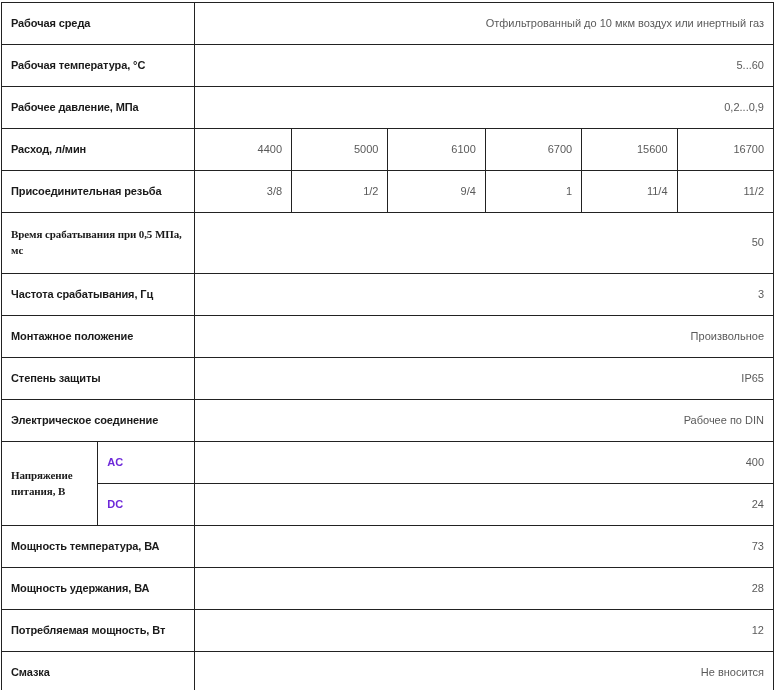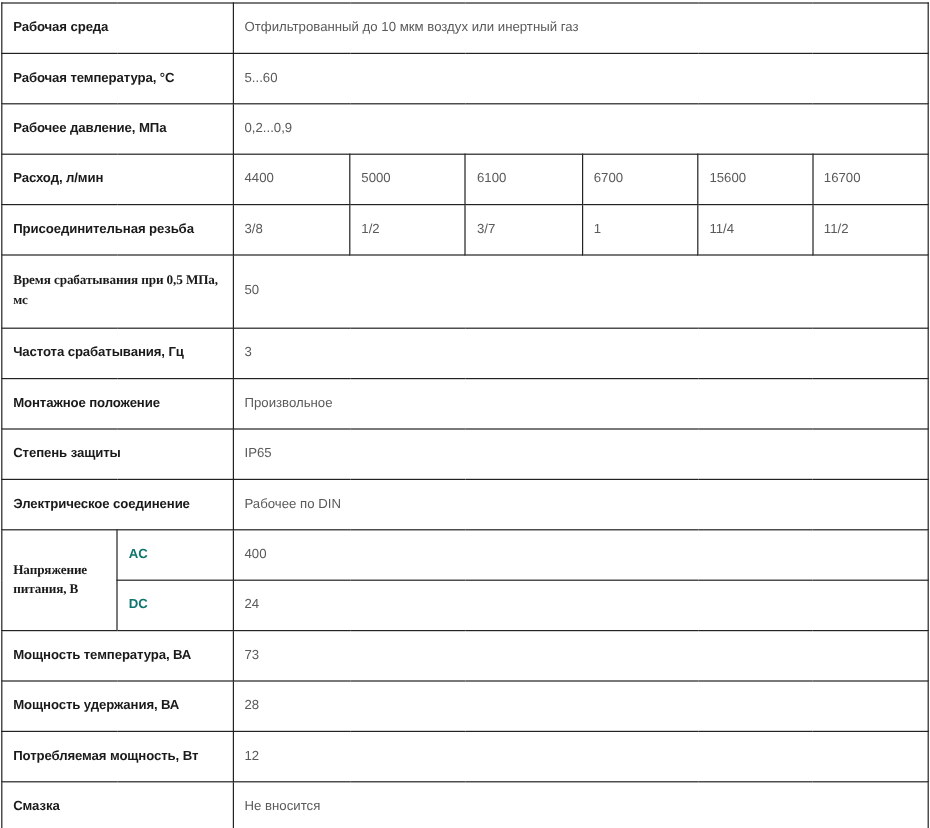--- a/index.html
+++ b/index.html
@@ -29,24 +29,25 @@
     box-sizing: border-box;
   }
   td.label {
     font-weight: bold;
     color: #1a1a1a;
     letter-spacing: -0.1px;
   }
   td.value {
     color: #5a5a5a;
     font-weight: normal;
+    text-align: right;
   }
   td.sub-label {
     font-weight: bold;
-    color: #0f766e;
+    color: #6d28d9;
   }
   .tall-label {
     line-height: 1.5;
     font-family: Liberation Serif, serif;
   }
 </style>
 </head>
 <body>
 
 <table class="spec-table">
@@ -84,21 +85,21 @@
       <td class="value">6100</td>
       <td class="value">6700</td>
       <td class="value">15600</td>
       <td class="value">16700</td>
     </tr>
 
     <tr>
       <td class="label" colspan="2">Присоединительная резьба</td>
       <td class="value">3/8</td>
       <td class="value">1/2</td>
-      <td class="value">3/7</td>
+      <td class="value">9/4</td>
       <td class="value">1</td>
       <td class="value">11/4</td>
       <td class="value">11/2</td>
     </tr>
 
     <tr>
       <td class="label tall-label" colspan="2" style="height:61px">Время срабатывания при 0,5 МПа, мс</td>
       <td class="value" colspan="6" style="height:61px">50</td>
     </tr>
 

